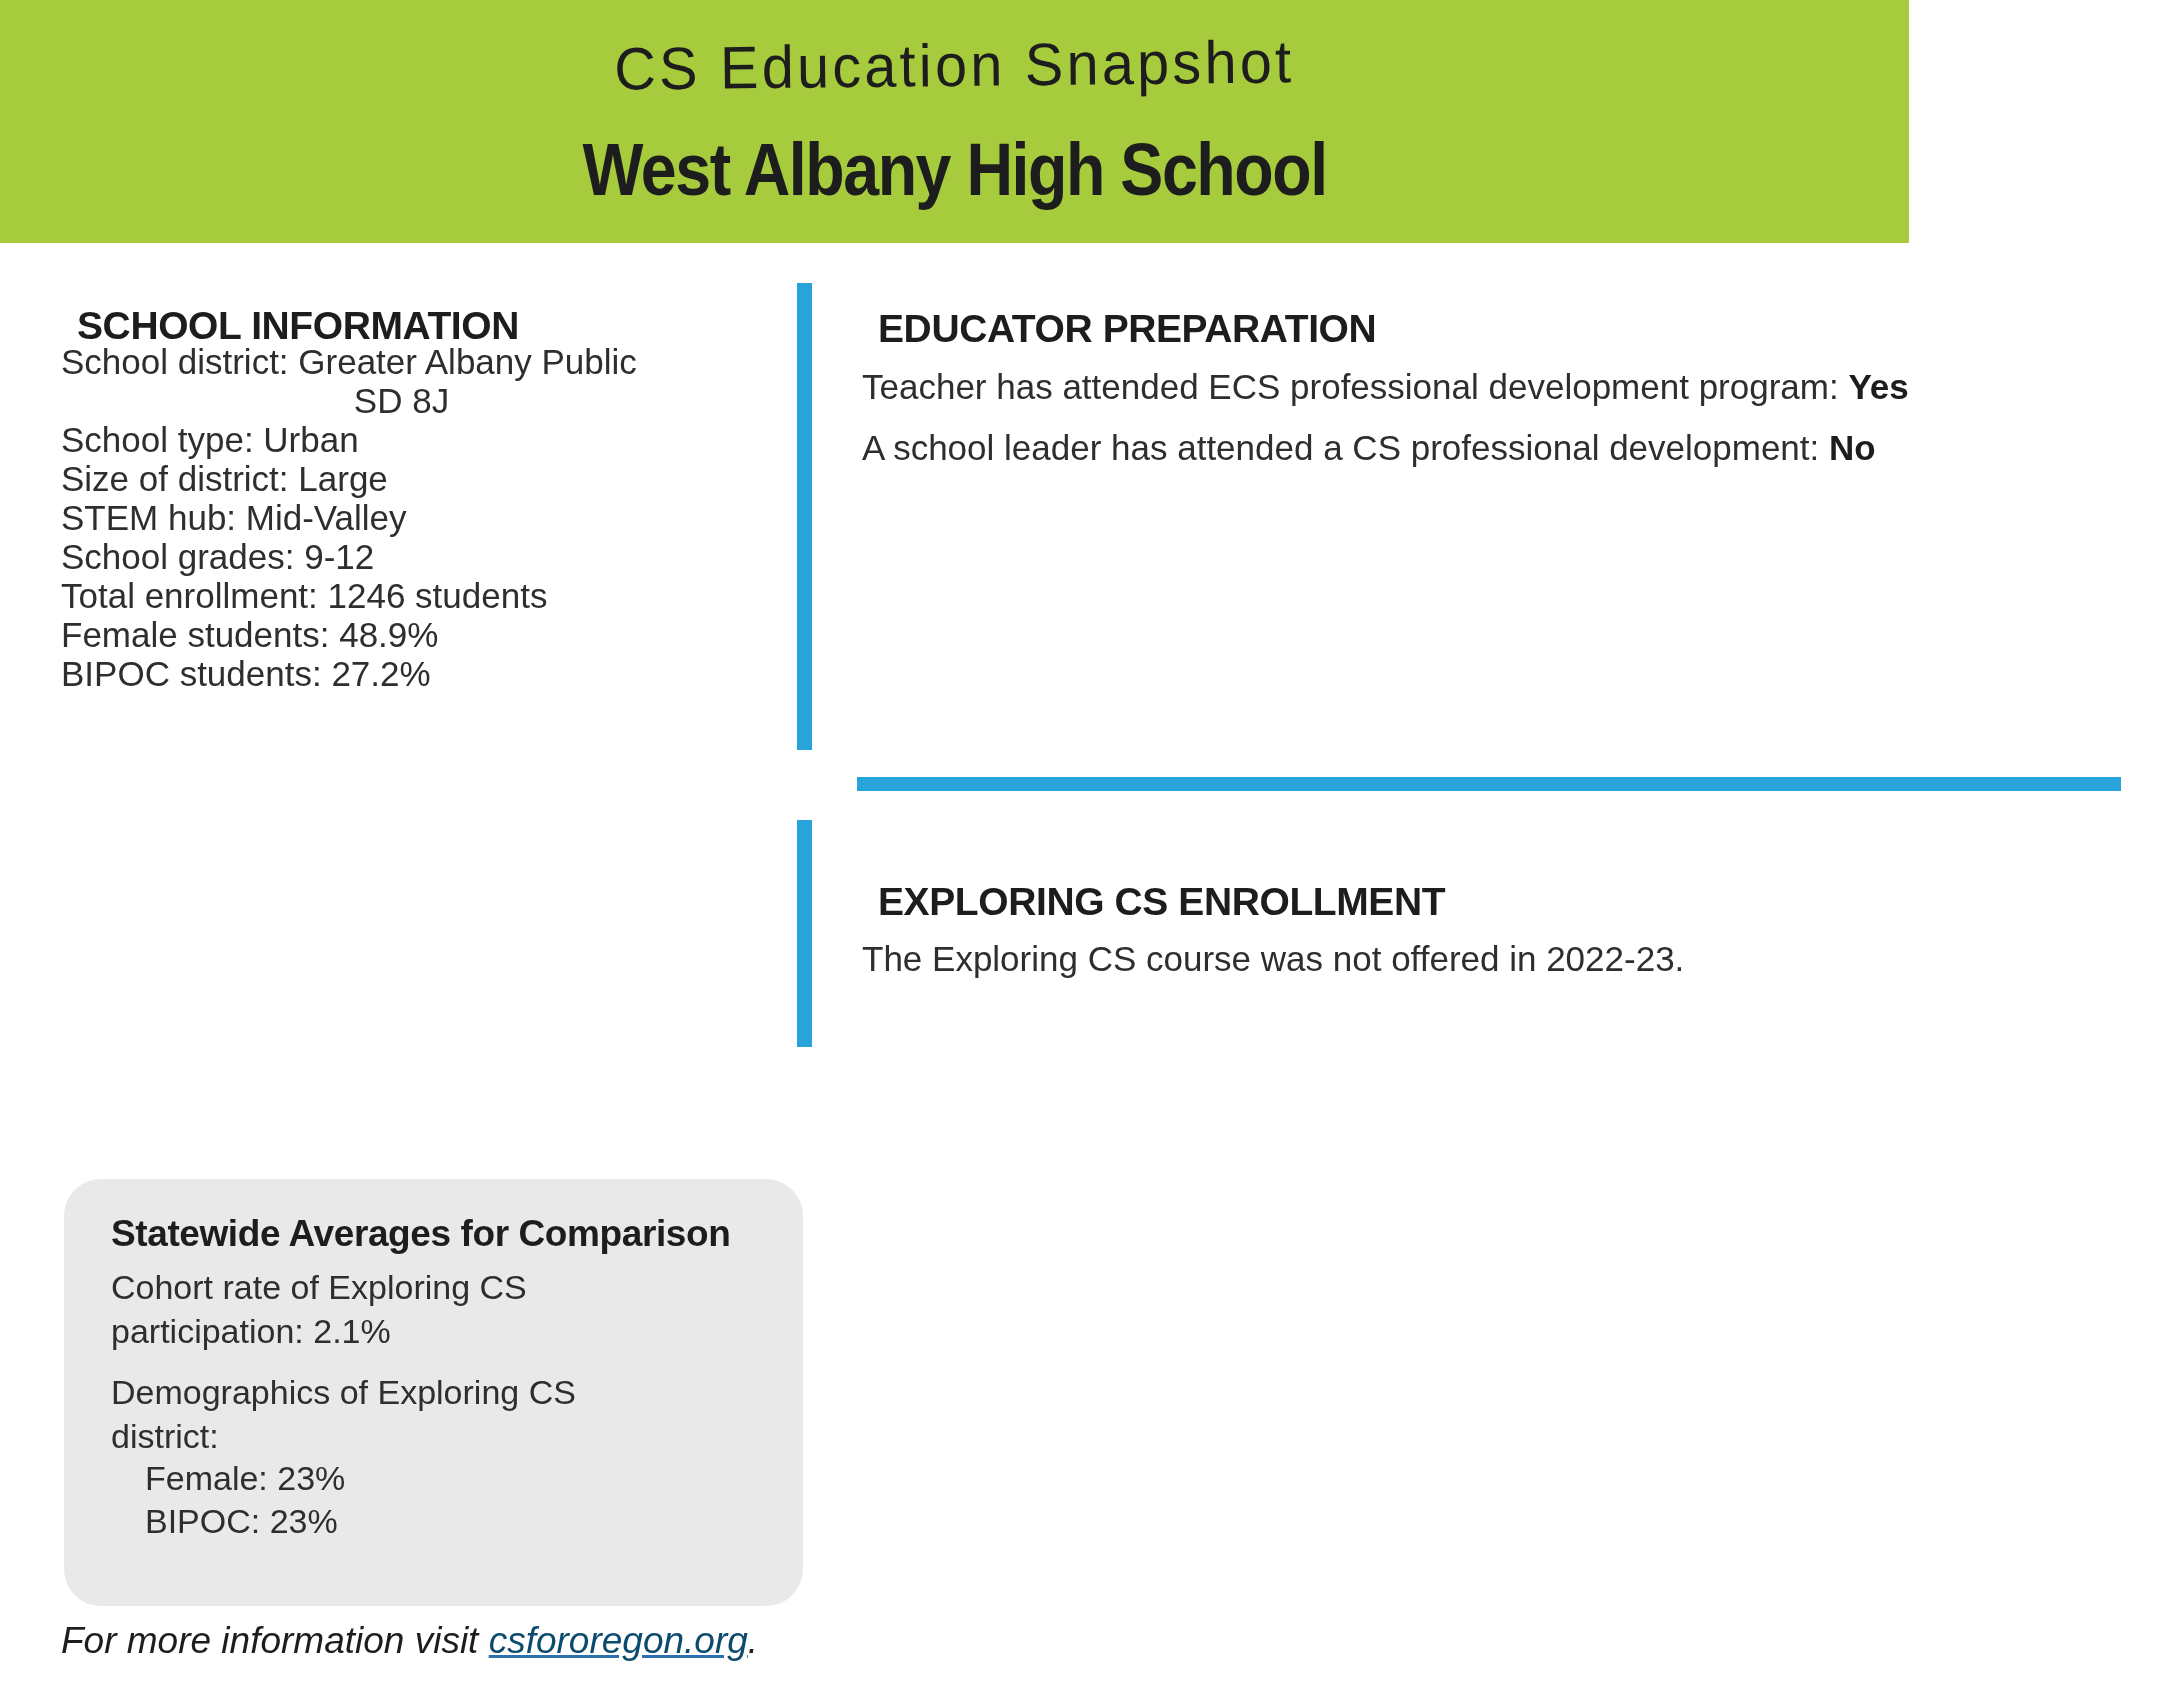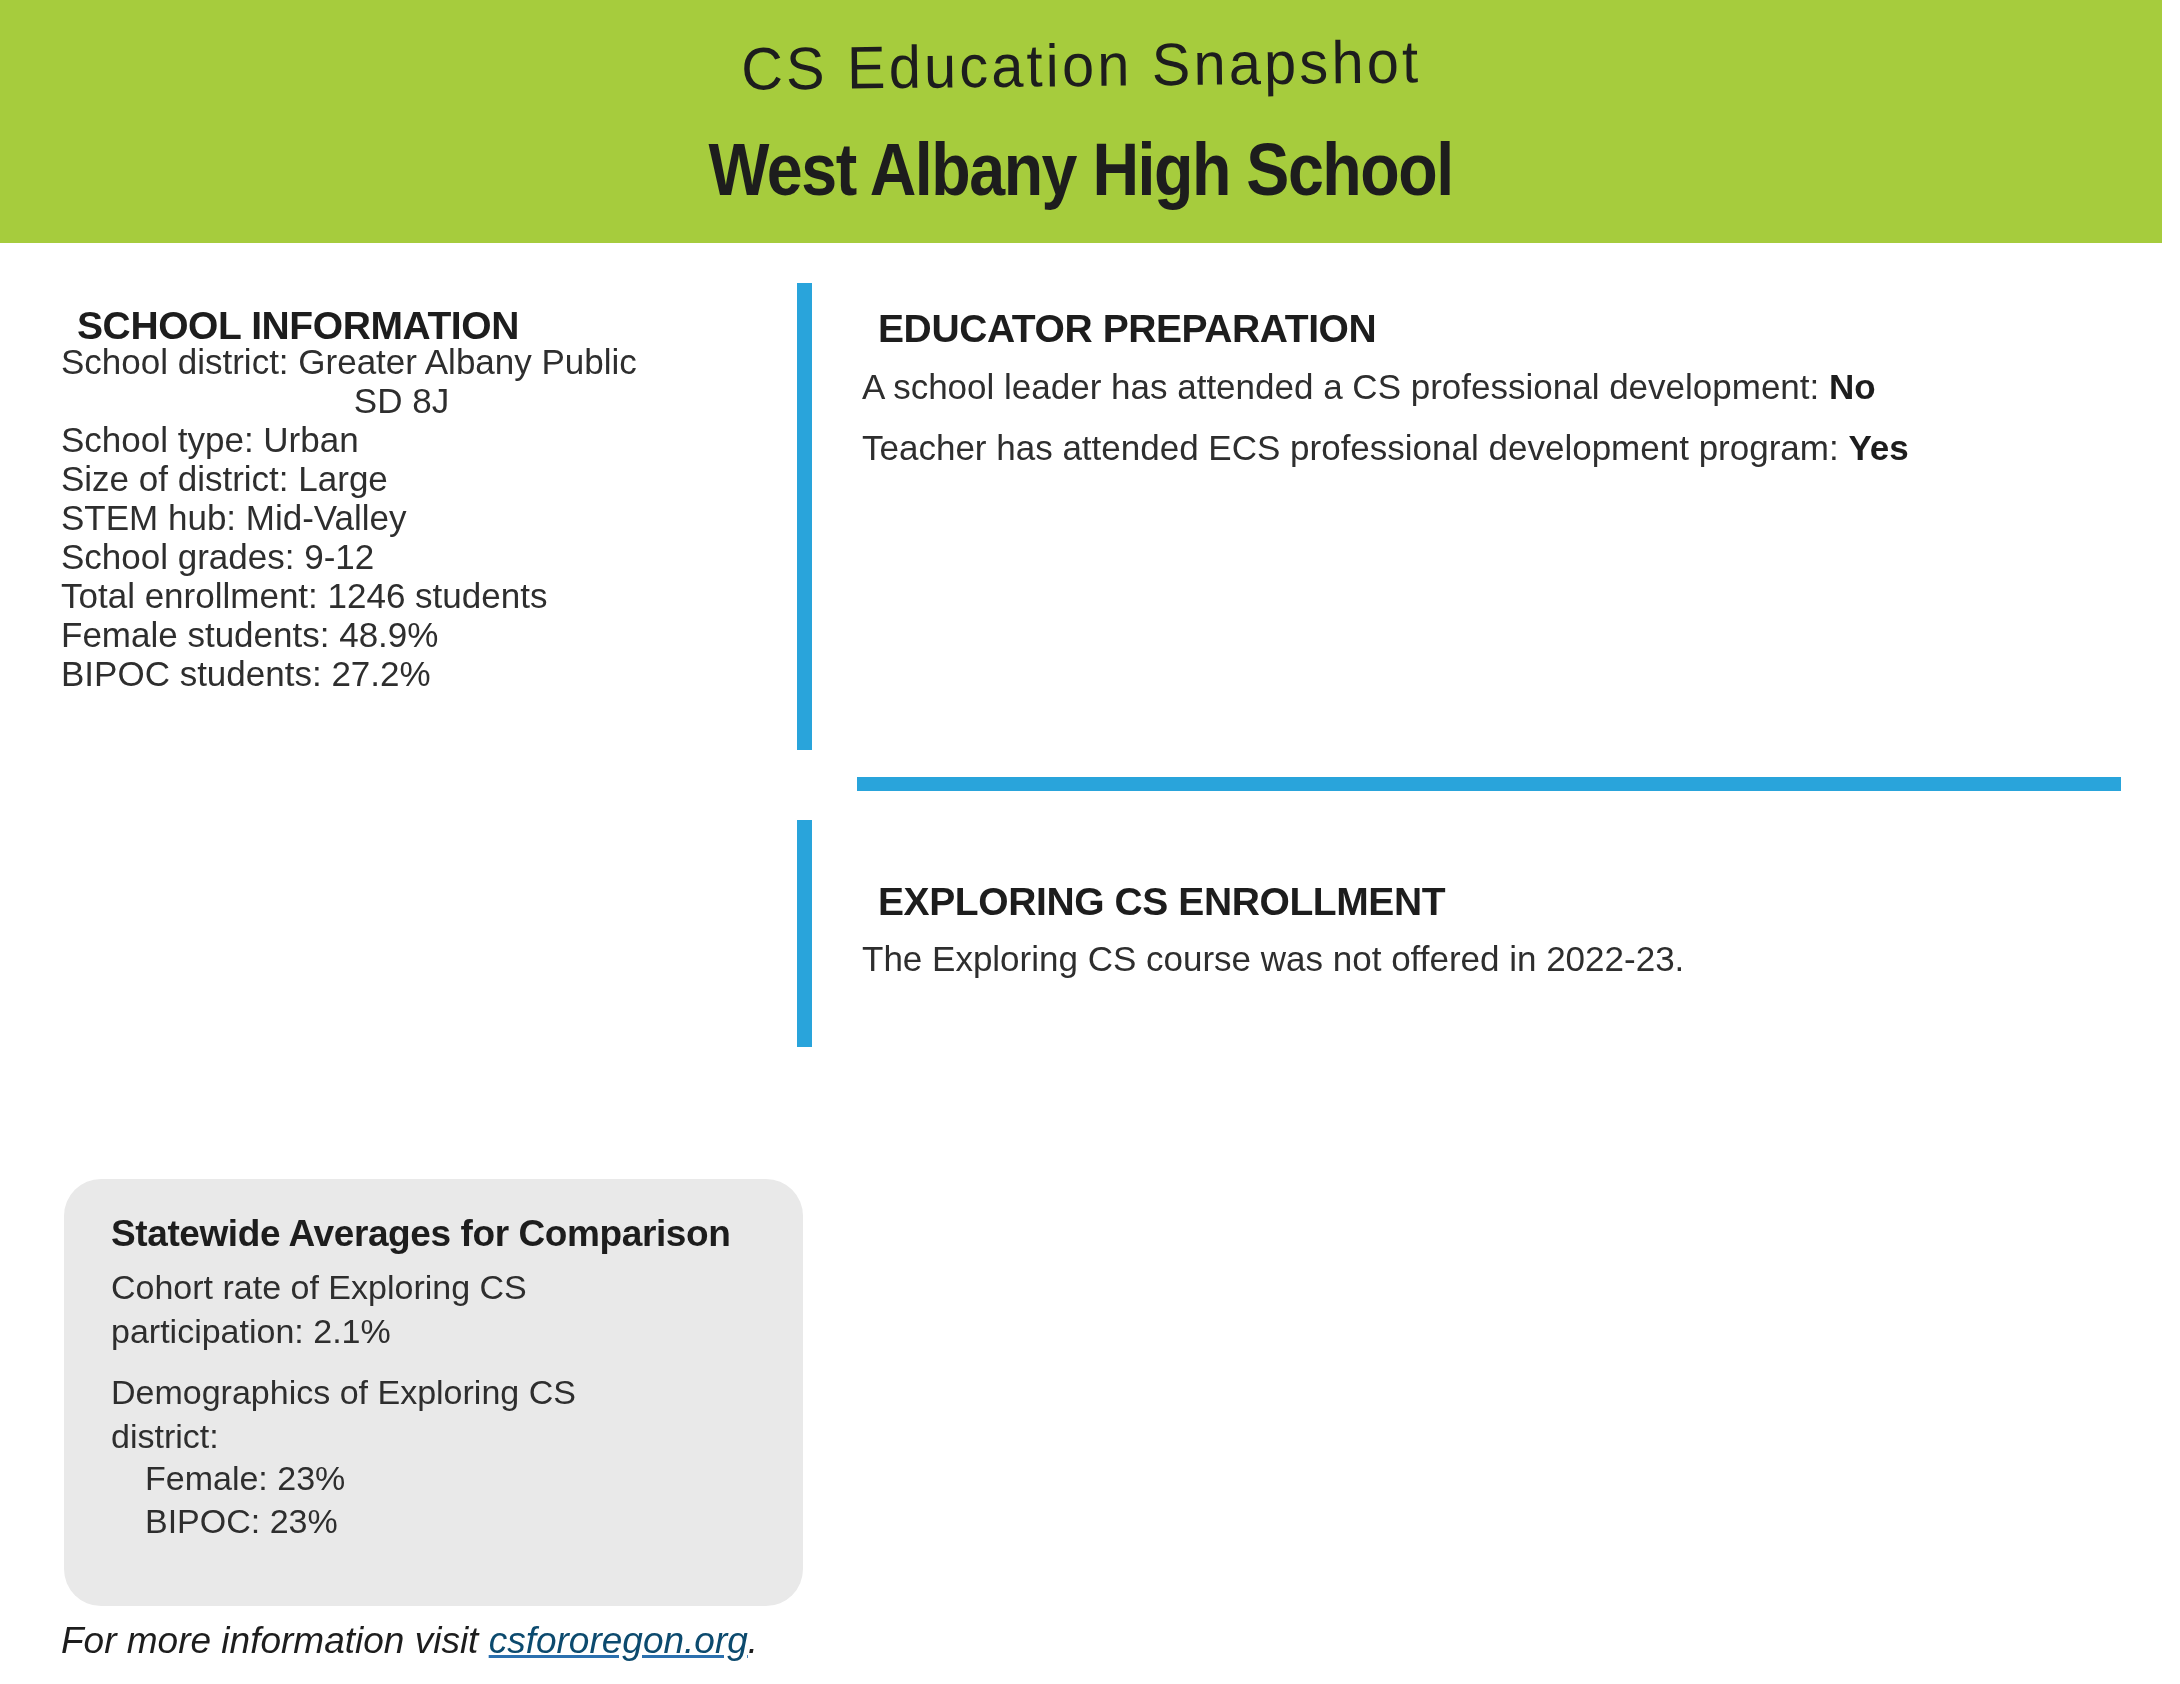--- a/index.html
+++ b/index.html
@@ -10,21 +10,21 @@
     background: #ffffff;
     font-family: "Liberation Sans", "DejaVu Sans", sans-serif;
     color: #2e2e2e;
     overflow: hidden;
   }
 
   
   .banner {
     position: absolute;
     left: 0; top: 0;
-    width: 2162px; height: 243px;
+    width: 1909px; height: 243px;
     background: #a6cc3d;
   }
   .kicker {
     position: absolute;
     left: 0; top: 31px;
     width: 100%;
     text-align: center;
     font-size: 60px;
     font-weight: 500;
     letter-spacing: 3.4px;
@@ -152,24 +152,24 @@
   </section>
 
   <div class="vbar1"></div>
   <div class="hdivider"></div>
   <div class="vbar2"></div>
 
   <section>
     <h2 class="h2 edu-heading">EDUCATOR PREPARATION</h2>
     <div class="edu-items">
       <div class="edu-item">
-        <span>A school leader has attended a CS professional development: </span><span class="value">No</span>
+        <span>Teacher has attended ECS professional development program: </span><span class="value">Yes</span>
       </div>
       <div class="edu-item">
-        <span>Teacher has attended ECS professional development program: </span><span class="value">Yes</span>
+        <span>A school leader has attended a CS professional development: </span><span class="value">No</span>
       </div>
     </div>
   </section>
 
   <section>
     <h2 class="h2 explore-heading">EXPLORING CS ENROLLMENT</h2>
     <div class="explore-text">The Exploring CS course was not offered in 2022-23.</div>
   </section>
 
   <aside class="state-box"></aside>

